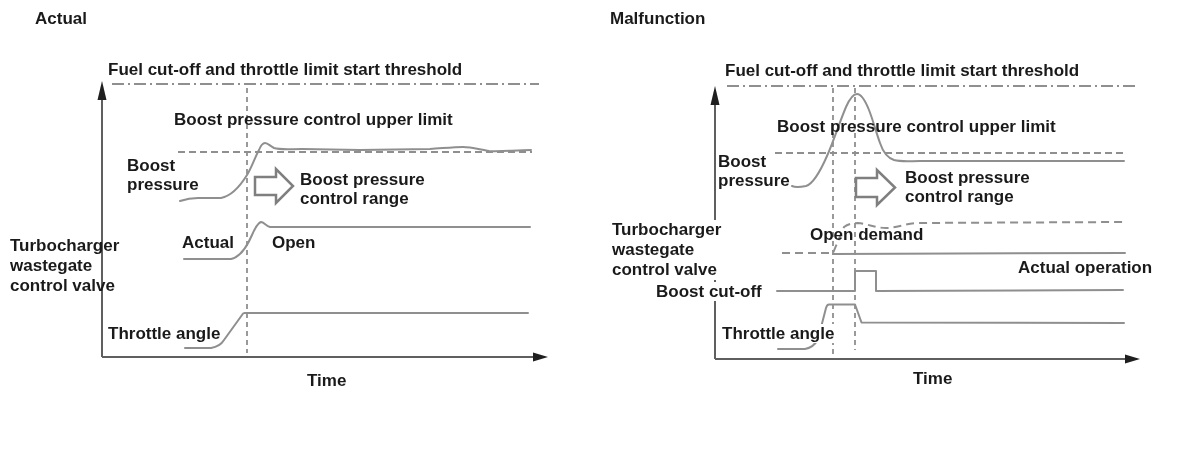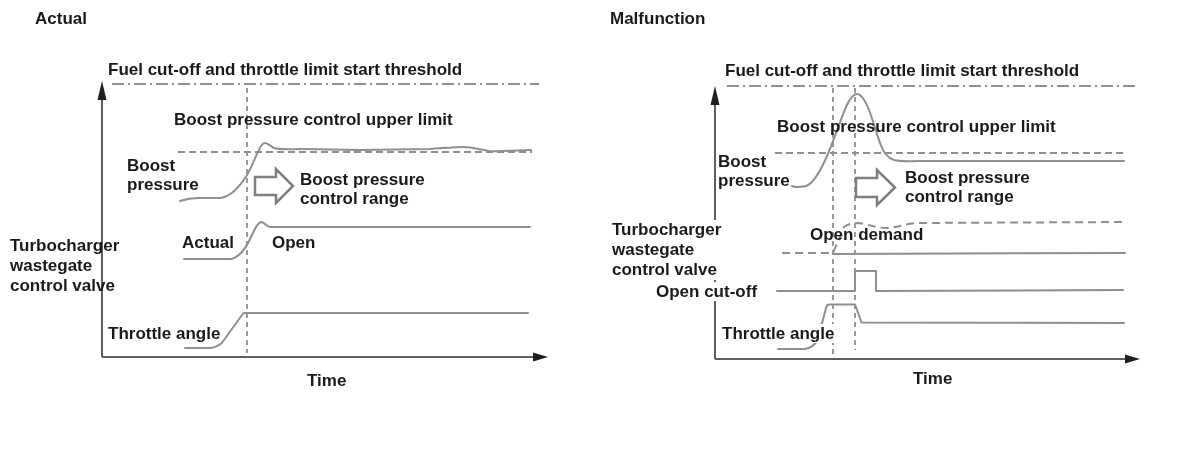--- a/index.html
+++ b/index.html
@@ -139,26 +139,27 @@
     <div>pressure</div>
   </div>
 
   <div class="lbl" style="left:905px;top:168px;">
     <div>Boost pressure</div>
     <div>control range</div>
   </div>
 
   <div class="lbl" style="left:797px;top:225px;margin-left:13px;">Open demand</div>
 
+  <div class="lbl" style="left:1018px;top:258px;">Actual operation</div>
 
   <div class="lbl block whitebg" style="left:610px;top:220px;">
     <div>Turbocharger</div>
     <div>wastegate</div>
     <div>control valve</div>
   </div>
 
-  <div class="lbl whitebg" style="left:654px;top:282px;">Open cut-off</div>
+  <div class="lbl whitebg" style="left:654px;top:282px;">Boost cut-off</div>
 
   <div class="lbl whitebg" style="left:720px;top:324px;">Throttle angle</div>
 
   <div class="lbl" style="left:913px;top:369px;">Time</div>
 
 </div>
 
 </body></html>

